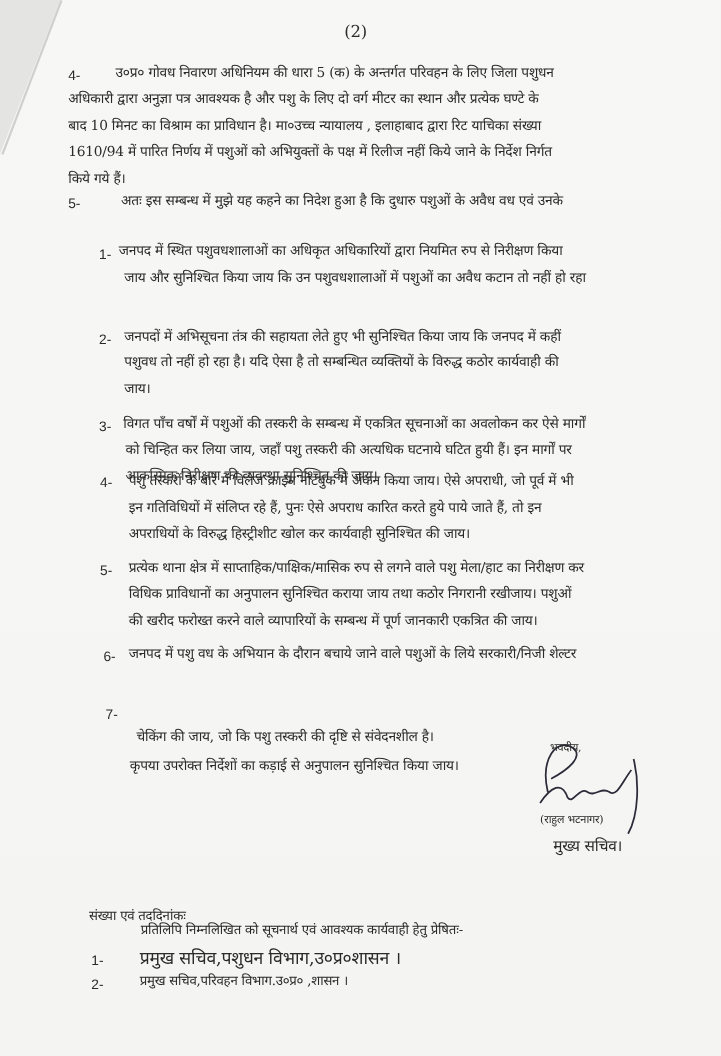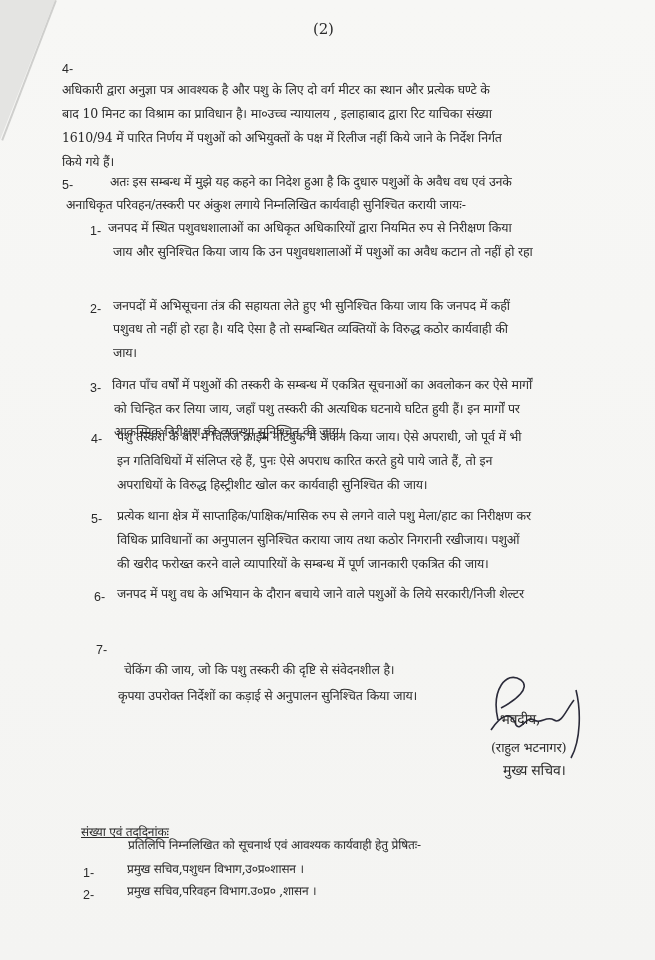--- a/index.html
+++ b/index.html
@@ -19,43 +19,43 @@
     border-right: 55px solid transparent;
   }
   .fold-line {
     position: absolute; left: 0; top: 0; width: 2px; height: 150px;
     background: #cfcfcd; transform-origin: top left;
     transform: translate(55px, 0) rotate(21deg);
   }
   .t { position: absolute; font-size: 12.5px; line-height: 1; white-space: nowrap; letter-spacing: -0.2px; }
   .page-num { left: 313px; top: 22px; font-size: 15px; }
   .num { position: absolute; font-size: 12.5px; font-family: "Liberation Sans", sans-serif; }
-  .underline { text-decoration: underline; }
+  .underline { }
   .sig {
     position: absolute; left: 486px; top: 670px; width: 110px; height: 90px;
   }
 </style>
 </head>
 <body>
 
 <div class="page">
   <div class="fold"></div>
   <div class="fold-line"></div>
 
   <div class="t page-num">(2)</div>
 
   <div class="num" style="left:62px;top:62px">4-</div>
+  <div class="t" style="left:105px;top:60px">उ०प्र० गोवध निवारण अधिनियम की धारा 5 (क) के अन्तर्गत परिवहन के लिए जिला पशुधन</div>
   <div class="t" style="left:62px;top:84px">अधिकारी द्वारा अनुज्ञा पत्र आवश्यक है और पशु के लिए दो वर्ग मीटर का स्थान और प्रत्येक घण्टे के</div>
   <div class="t" style="left:62px;top:108px">बाद 10 मिनट का विश्राम का प्राविधान है। मा०उच्च न्यायालय , इलाहाबाद द्वारा रिट याचिका संख्या</div>
   <div class="t" style="left:62px;top:132px">1610/94 में पारित निर्णय में पशुओं को अभियुक्तों के पक्ष में रिलीज नहीं किये जाने के निर्देश निर्गत</div>
   <div class="t" style="left:62px;top:156px">किये गये हैं।</div>
 
   <div class="num" style="left:62px;top:178px">5-</div>
   <div class="t" style="left:110px;top:176px">अतः इस सम्बन्ध में मुझे यह कहने का निदेश हुआ है कि दुधारु पशुओं के अवैध वध एवं उनके</div>
-  <div class="t" style="left:66px;top:199px">अनाधिकृत परिवहन/तस्करी पर अंकुश लगाये निम्नलिखित कार्यवाही सुनिश्चित करायी जायः-</div>
 
   <div class="num" style="left:90px;top:224px">1-</div>
   <div class="t" style="left:113px;top:246px">जाय और सुनिश्चित किया जाय कि उन पशुवधशालाओं में पशुओं का अवैध कटान तो नहीं हो रहा</div>
   <div class="t" style="left:108px;top:222px">जनपद में स्थित पशुवधशालाओं का अधिकृत अधिकारियों द्वारा नियमित रुप से निरीक्षण किया</div>
 
   <div class="num" style="left:90px;top:302px">2-</div>
   <div class="t" style="left:113px;top:300px">जनपदों में अभिसूचना तंत्र की सहायता लेते हुए भी  सुनिश्चित किया जाय कि जनपद में कहीं</div>
   <div class="t" style="left:113px;top:323px">पशुवध तो नहीं हो रहा है। यदि ऐसा है तो सम्बन्धित व्यक्तियों के विरुद्ध कठोर कार्यवाही की</div>
   <div class="t" style="left:113px;top:347px">जाय।</div>
 
@@ -79,23 +79,23 @@
   <div class="t" style="left:117px;top:588px">जनपद में पशु वध के अभियान के दौरान बचाये जाने वाले पशुओं के लिये सरकारी/निजी शेल्टर</div>
 
   <div class="num" style="left:96px;top:643px">7-</div>
   <div class="t" style="left:124px;top:664px">चेकिंग की जाय, जो कि पशु तस्करी की दृष्टि से संवेदनशील है।</div>
 
   <div class="t" style="left:118px;top:690px">कृपया उपरोक्त निर्देशों का कड़ाई से अनुपालन सुनिश्चित किया जाय।</div>
 
   <svg class="sig" viewBox="0 0 110 90">
     <path d="M12 50 C 5 20, 20 0, 35 10 C 45 18, 30 30, 15 38 M 5 60 C 15 45, 25 40, 30 55 C 35 62, 40 45, 48 50 C 55 55, 60 45, 68 50 C 75 55, 80 40, 88 30 M 90 20 C 95 40, 95 70, 85 88" fill="none" stroke="#2b2b3a" stroke-width="1.6"></path>
   </svg>
-  <div class="t" style="left:500px;top:712px;font-size:14px">भवदीय,</div>
-  <div class="t" style="left:491px;top:741px;font-size:13px">(राहुल भटनागर)</div>
+  <div class="t" style="left:500px;top:676px;font-size:10px">भवदीय,</div>
+  <div class="t" style="left:491px;top:741px;font-size:10px">(राहुल भटनागर)</div>
   <div class="t" style="left:503px;top:763px;font-size:14px">मुख्य सचिव।</div>
 
   <div class="t underline" style="left:81px;top:826px;font-size:12px">संख्या एवं तददिनांकः</div>
   <div class="t" style="left:128px;top:839px;font-size:12px">प्रतिलिपि निम्नलिखित को सूचनार्थ एवं आवश्यक कार्यवाही हेतु प्रेषितः-</div>
   <div class="num" style="left:83px;top:866px">1-</div>
-  <div class="t" style="left:127px;top:863px;font-size:12px">प्रमुख सचिव,पशुधन विभाग,उ०प्र०शासन ।</div>
+  <div class="t" style="left:127px;top:863px;font-size:16px">प्रमुख सचिव,पशुधन विभाग,उ०प्र०शासन ।</div>
   <div class="num" style="left:83px;top:888px">2-</div>
   <div class="t" style="left:127px;top:885px;font-size:12px">प्रमुख सचिव,परिवहन विभाग.उ०प्र० ,शासन ।</div>
 </div>
 
 </body></html>

